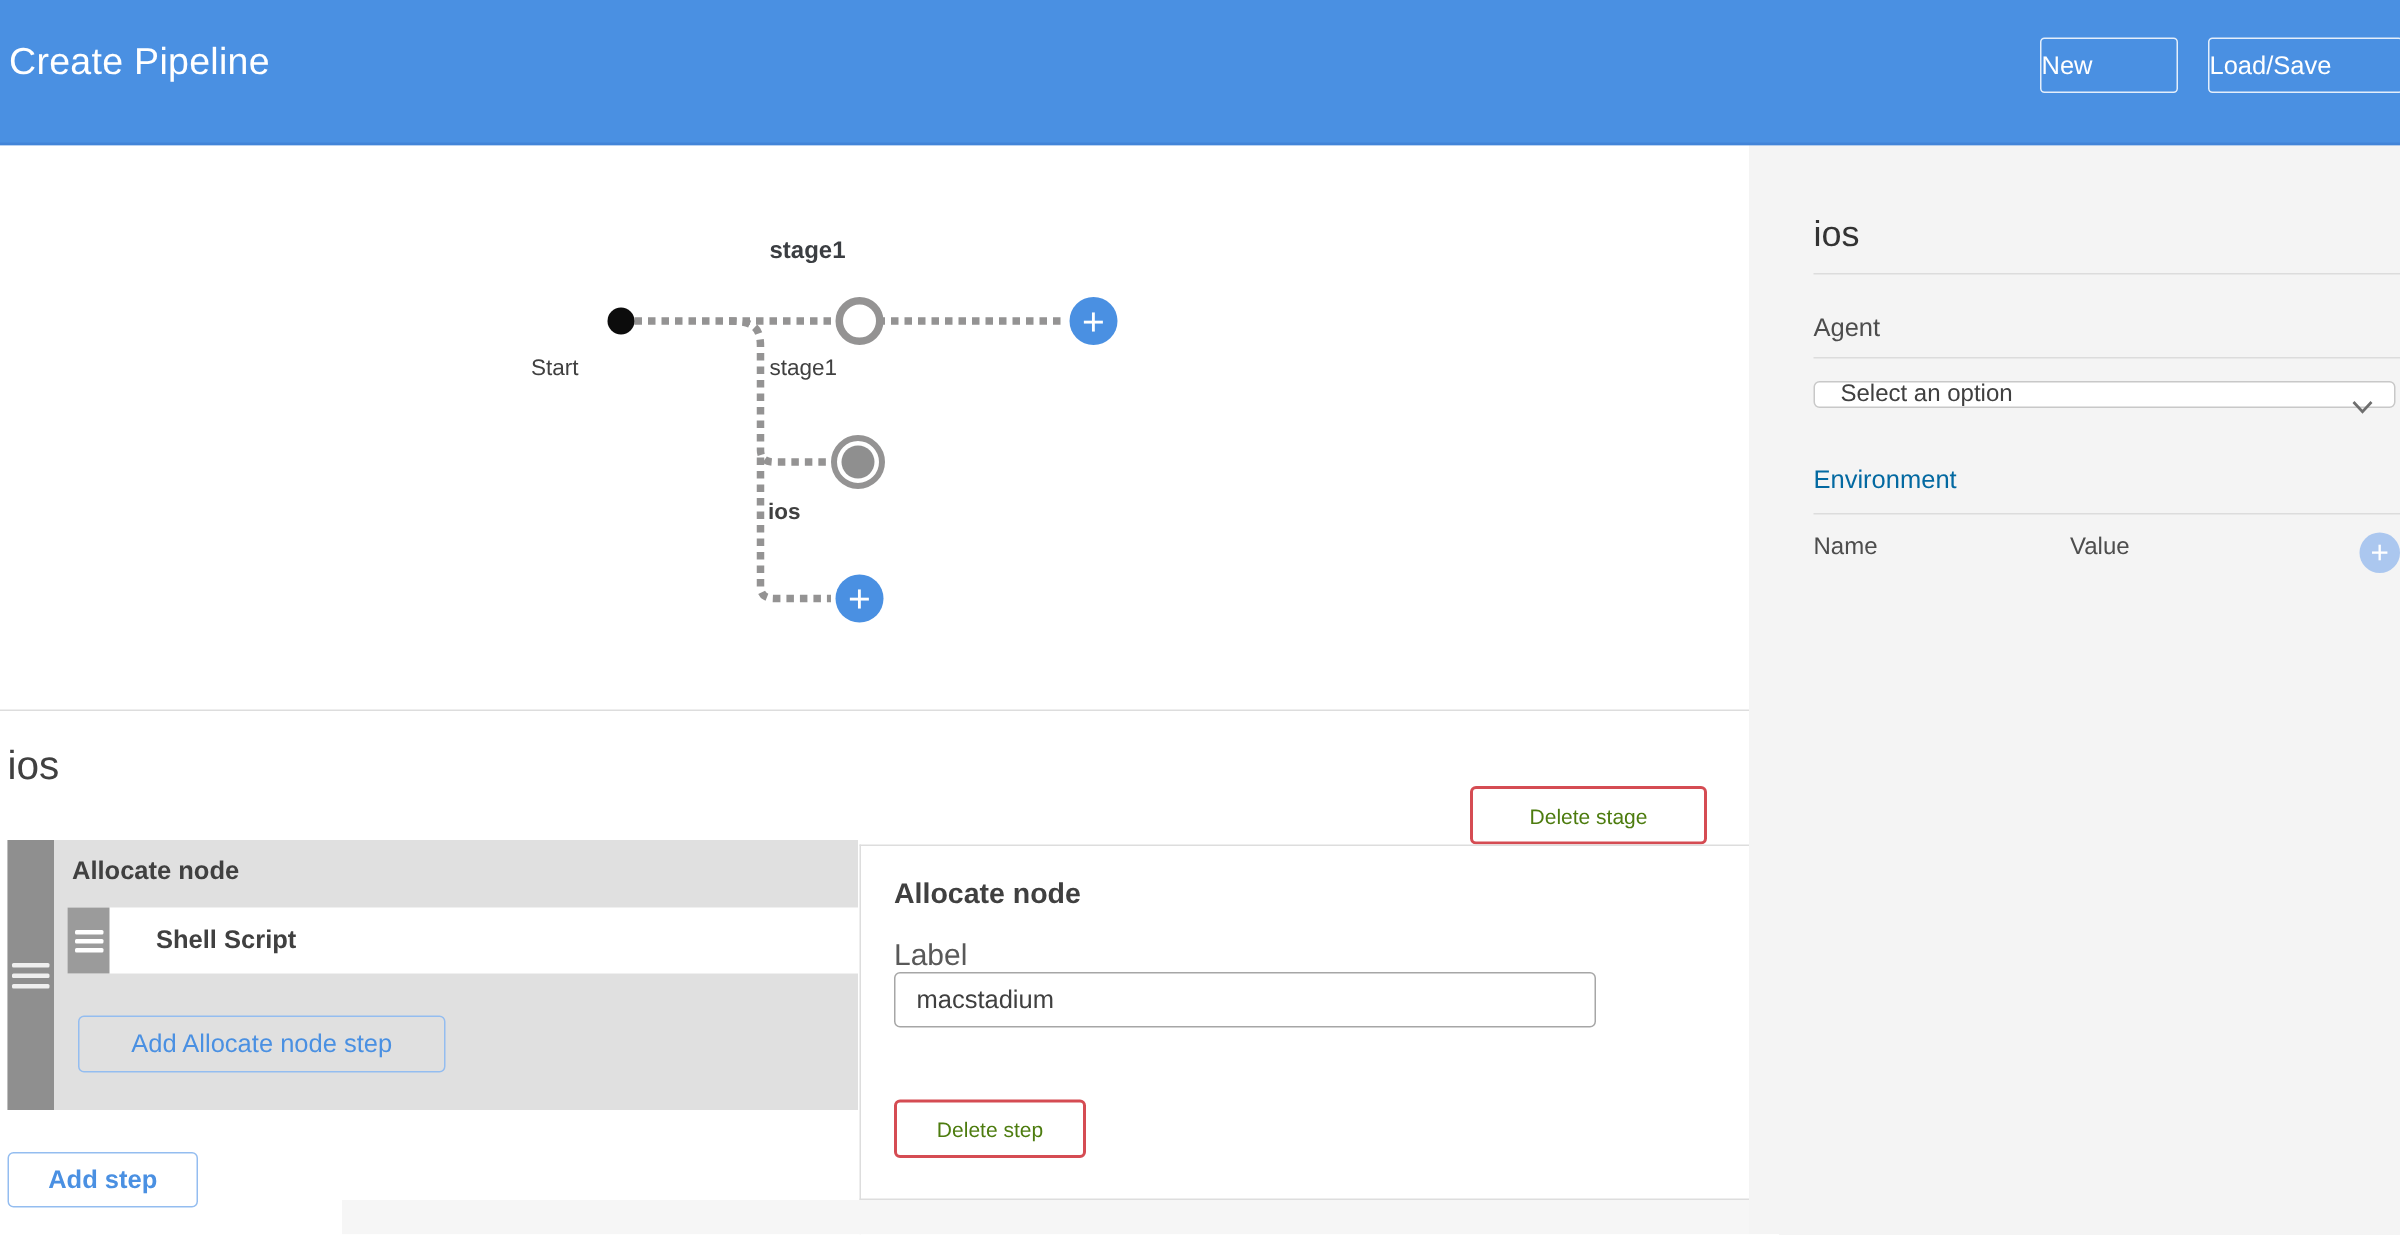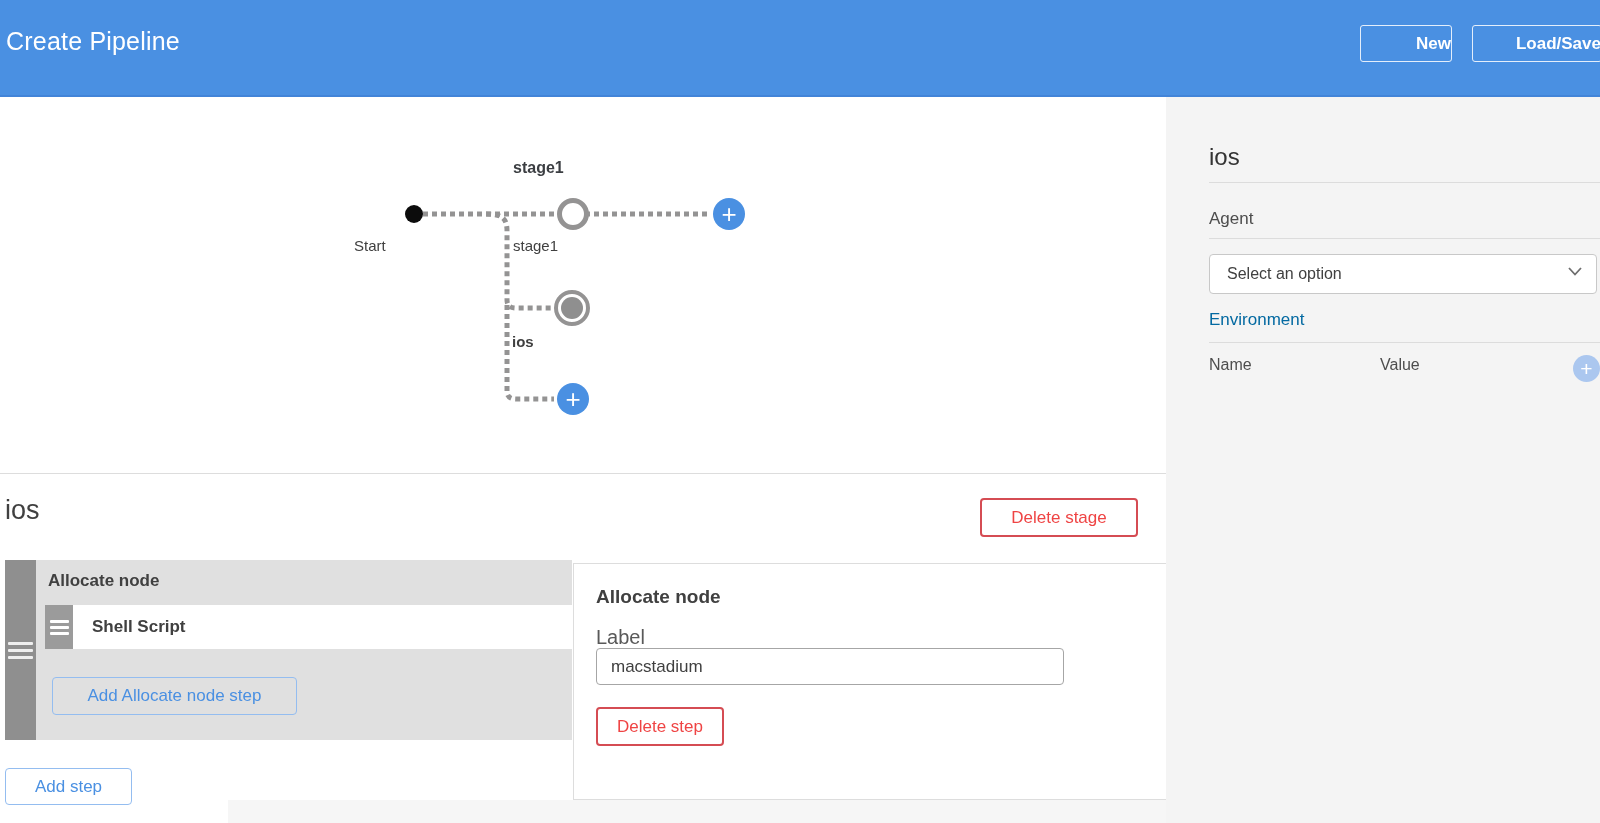--- a/index.html
+++ b/index.html
@@ -6,21 +6,21 @@
   html, body { width: 1600px; height: 823px; overflow: hidden; }
   body { font-family: "Liberation Sans", sans-serif; background: #fff; }
   #app { position: relative; width: 1600px; height: 823px; overflow: hidden; background: #fff; }
 
   
   #header { position: absolute; left: 0; top: 0; width: 1600px; height: 97px;
             background: #4a90e2; border-bottom: 2px solid #4284d8; }
   #header-title { position: absolute; left: 6px; top: 27px; font-size: 25px; color: #fff; letter-spacing: 0.2px; }
   .hdr-btn { position: absolute; top: 25px; height: 37px; background: transparent;
              border: 1px solid rgba(255,255,255,0.85); border-radius: 3px;
-             color: #fff; font-size: 17px; font-family: inherit; cursor: pointer; text-align: right; font-weight: bold; }
+             color: #fff; font-size: 17px; font-family: inherit; cursor: pointer; text-align: left; }
   #btn-new { left: 1360px; width: 92px; }
   #btn-loadsave { left: 1472px; width: 130px; }
 
   
   #main { position: absolute; left: 0; top: 97px; width: 1166px; height: 726px; background: #fff; }
 
   
   #graph-svg { position: absolute; left: 0; top: 0; width: 1166px; height: 376px; }
   .node-dot { position: absolute; border-radius: 50%; }
   #start-node { left: 405px; top: 108px; width: 18px; height: 18px; background: #0c0c0c; }
@@ -35,62 +35,62 @@
   .graph-label { position: absolute; width: 120px; text-align: left; font-size: 15px; color: #404040; }
   #start-label { left: 354px; top: 140px; }
   #stage1-col-title { left: 513px; top: 62px; font-weight: bold; font-size: 16px; color: #3b3e42; }
   #stage1-label { left: 513px; top: 140px; }
   #ios-label { left: 512px; top: 236px; font-weight: bold; }
 
   
   #stage-divider { position: absolute; left: 0; top: 376px; width: 1166px; border-top: 1px solid #ddd; }
   #stage-title { position: absolute; left: 5px; top: 398px; font-size: 27px; color: #404040; }
   .danger-btn { position: absolute; background: #fff; border: 2px solid #d54c53; border-radius: 4px;
-                color: #ef4444; font-size: 17px; font-family: inherit; cursor: pointer; text-align: center; }
+                color: #4d7c0f; font-size: 14px; font-family: inherit; cursor: pointer; text-align: center; margin-top: 26px; }
   #delete-stage-btn { left: 980px; top: 401px; width: 158px; height: 39px; }
 
   
   #steps-panel { position: absolute; left: 5px; top: 463px; width: 567px; height: 180px; background: #e0e0e0; }
   #drag-bar { position: absolute; left: 0; top: 0; width: 31px; height: 180px; background: #8f8f8f; cursor: grab;
               display: flex; align-items: center; justify-content: center; }
   .burger { display: flex; flex-direction: column; justify-content: center; }
   .burger i { display: block; background: #efefef; height: 3px; border-radius: 1px; margin: 2px 0; }
   #drag-bar .burger i { width: 25px; }
   #steps-panel-header { position: absolute; left: 43px; top: 11px; font-size: 17px; font-weight: bold; color: #404040; }
   #step-row { position: absolute; left: 40px; top: 45px; width: 527px; height: 44px; background: #fff;
-              display: flex; align-items: center; cursor: pointer; }
+              display: flex; align-items: center; cursor: pointer; gap: 12px; }
   #step-row-handle { width: 28px; height: 44px; background: #9b9b9b; flex: 0 0 28px;
                      display: flex; align-items: center; justify-content: center; cursor: grab; }
   #step-row-handle .burger i { width: 19px; background: #fff; height: 3px; margin: 1.5px 0; }
   #step-row-label { margin-left: 19px; font-size: 17px; font-weight: bold; color: #404040; }
   .blue-btn { background: transparent; border: 1px solid #94bdf0; border-radius: 4px; color: #4a90e2;
               font-size: 17px; font-family: inherit; cursor: pointer; text-align: center; }
   #add-child-step-btn { position: absolute; left: 47px; top: 117px; width: 245px; height: 38px; }
-  #add-step-btn { position: absolute; left: 5px; top: 671px; width: 127px; height: 37px; background: #fff; }
+  #add-step-btn { position: absolute; left: 5px; top: 671px; width: 127px; height: 37px; background: #fff; font-weight: bold; }
 
   
   #step-card { position: absolute; left: 573px; top: 466px; width: 593px; height: 237px;
                background: #fff; border: 1px solid #ddd; border-right: none; }
   #step-card-title { position: absolute; left: 22px; top: 22px; font-size: 19px; font-weight: bold; color: #404040; }
   #label-field-label { position: absolute; left: 22px; top: 62px; font-size: 20px; color: #595959; }
   #label-input { position: absolute; left: 22px; top: 84px; width: 468px; height: 37px;
                  border: 1px solid #a6a6a6; border-radius: 4px; padding: 0 14px;
                  font-size: 17px; color: #404040; font-family: inherit; background: #fff; }
   #delete-step-btn { left: 22px; top: 143px; width: 128px; height: 39px; position: absolute; }
   #card-left-border-ext { position: absolute; left: 573px; top: 703px; width: 1px; height: 23px; background: #ddd; }
   #bottom-strip { position: absolute; left: 228px; top: 703px; width: 938px; height: 23px; background: #f6f6f6; }
 
   
   #sidebar { position: absolute; left: 1166px; top: 97px; width: 434px; height: 726px; background: #f4f4f4; }
   .sb-divider { position: absolute; left: 43px; width: 391px; border-top: 1px solid #dcdcdc; }
   #sb-stage-name { position: absolute; left: 43px; top: 46px; font-size: 24px; color: #333; }
   #sb-div-1 { top: 85px; }
   #sb-agent-label { position: absolute; left: 43px; top: 112px; font-size: 17px; color: #4d4d4d; }
   #sb-div-2 { top: 141px; }
-  #sb-agent-select { position: absolute; left: 43px; top: 157px; width: 388px; height: 40px;
+  #sb-agent-select { position: absolute; left: 43px; top: 157px; width: 388px; height: 18px;
                      background: #fff; border: 1px solid #c8c8c8; border-radius: 4px; cursor: pointer;
                      display: flex; align-items: center; }
   #sb-agent-select-value { margin-left: 17px; font-size: 16px; color: #404040; }
   #sb-agent-chevron { position: absolute; right: 14px; top: 12px; }
   #sb-env-label { position: absolute; left: 43px; top: 213px; font-size: 17px; color: #0369a1; }
   #sb-div-3 { top: 245px; }
   #sb-name-header { position: absolute; left: 43px; top: 259px; font-size: 16px; color: #4d4d4d; }
   #sb-value-header { position: absolute; left: 214px; top: 259px; font-size: 16px; color: #4d4d4d; }
   #sb-add-env-btn { left: 407px; top: 258px; width: 27px; height: 27px; background: #abc7ef; font-size: 21px; }
 </style>

